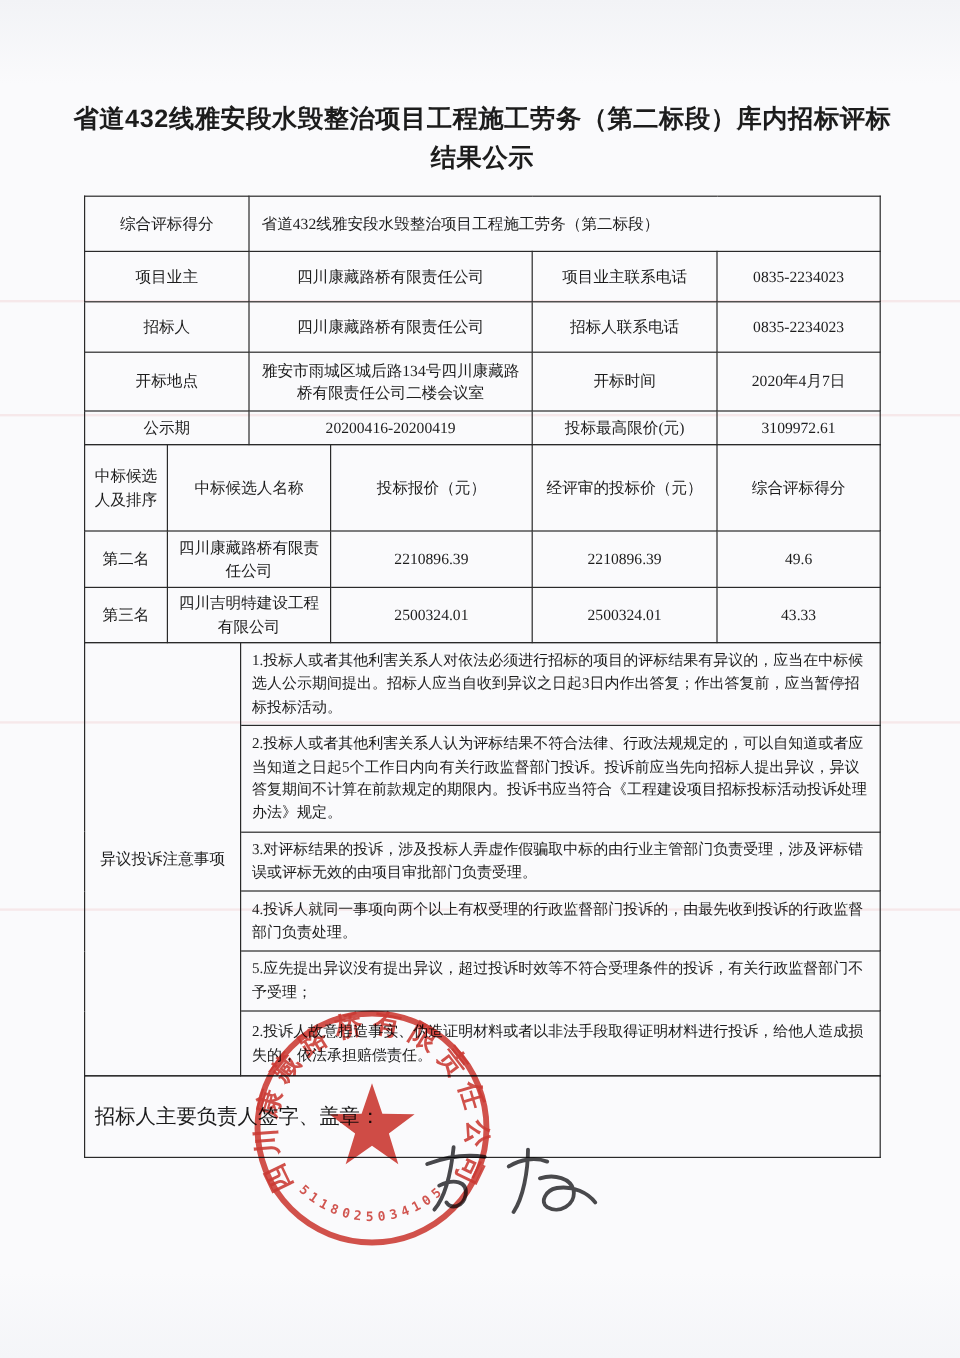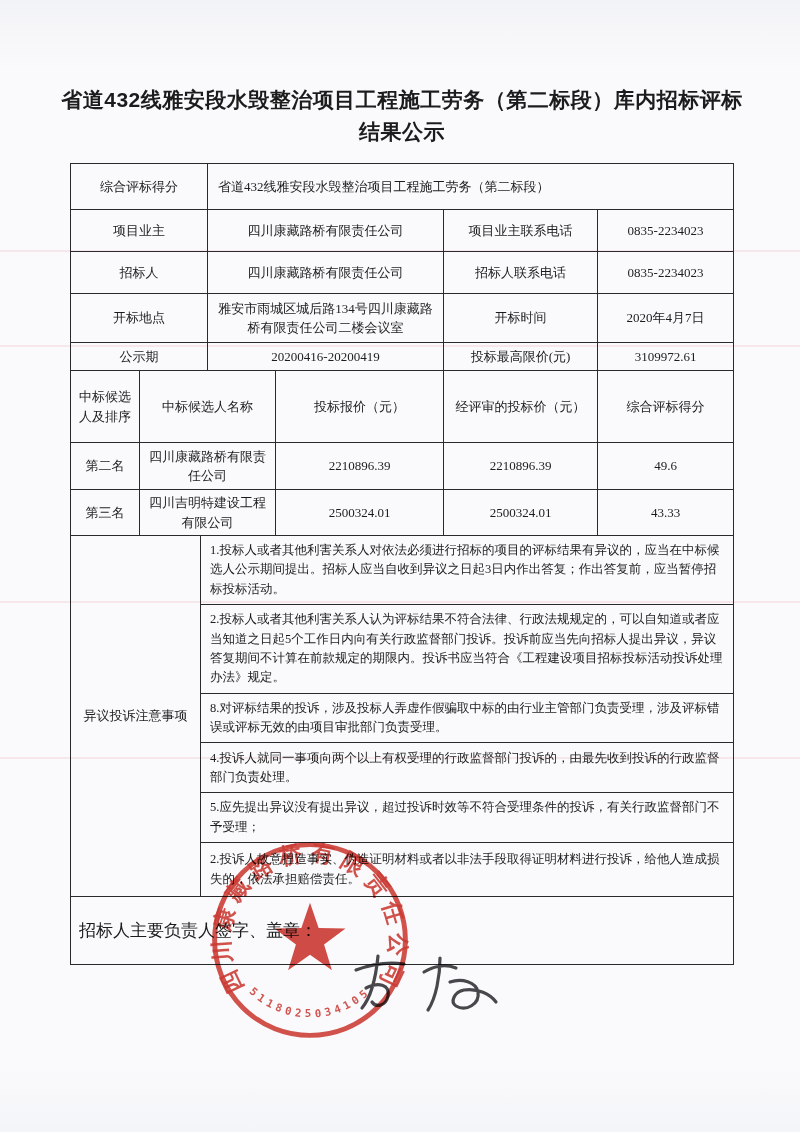--- a/index.html
+++ b/index.html
@@ -138,21 +138,21 @@
         </colgroup>
       <tbody>
           <tr class="ni-1">
         <td rowspan="6">异议投诉注意事项</td>
         <td class="item">1.投标人或者其他利害关系人对依法必须进行招标的项目的评标结果有异议的，应当在中标候选人公示期间提出。招标人应当自收到异议之日起3日内作出答复；作出答复前，应当暂停招标投标活动。</td>
       </tr>
       <tr class="ni-2">
             <td class="item">2.投标人或者其他利害关系人认为评标结果不符合法律、行政法规规定的，可以自知道或者应当知道之日起5个工作日内向有关行政监督部门投诉。投诉前应当先向招标人提出异议，异议答复期间不计算在前款规定的期限内。投诉书应当符合《工程建设项目招标投标活动投诉处理办法》规定。</td>
           </tr>
       <tr class="ni-3">
-            <td class="item">8.对评标结果的投诉，涉及投标人弄虚作假骗取中标的由行业主管部门负责受理，涉及评标错误或评标无效的由项目审批部门负责受理。</td>
+            <td class="item">3.对评标结果的投诉，涉及投标人弄虚作假骗取中标的由行业主管部门负责受理，涉及评标错误或评标无效的由项目审批部门负责受理。</td>
           </tr>
       <tr class="ni-4">
             <td class="item">4.投诉人就同一事项向两个以上有权受理的行政监督部门投诉的，由最先收到投诉的行政监督部门负责处理。</td>
           </tr>
       <tr class="ni-5">
             <td class="item">5.应先提出异议没有提出异议，超过投诉时效等不符合受理条件的投诉，有关行政监督部门不予受理；</td>
           </tr>
       <tr class="ni-6">
             <td class="item">2.投诉人故意捏造事实、伪造证明材料或者以非法手段取得证明材料进行投诉，给他人造成损失的，依法承担赔偿责任。</td>
           </tr>

